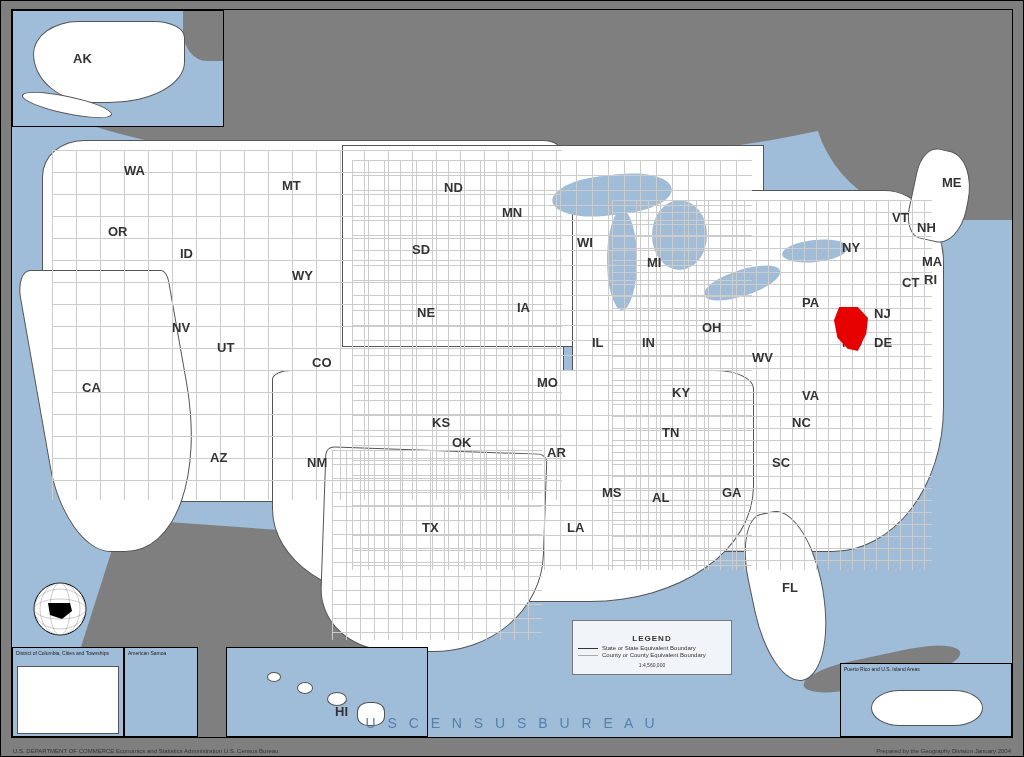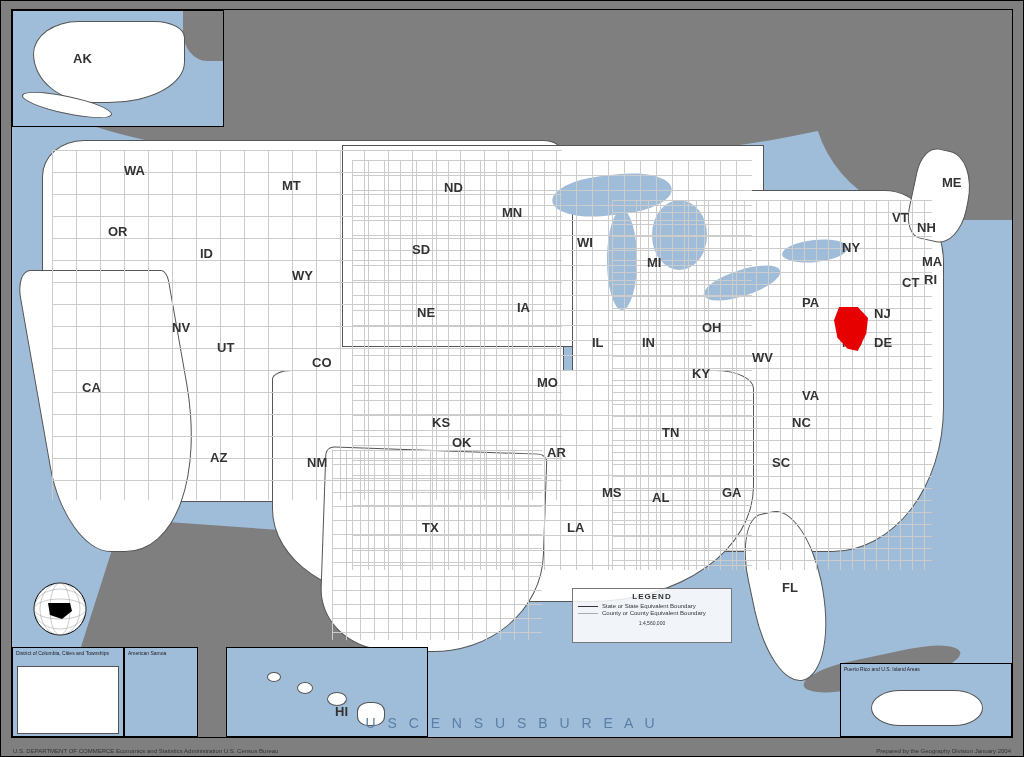--- a/index.html
+++ b/index.html
@@ -72,29 +72,29 @@
     pointer-events: none;
   }
   .highlight {
     position: absolute;
     background: #e60000;
     z-index: 26;
   }
   .legend {
     position: absolute;
     left: 560px;
-    top: 578px;
+    top: 610px;
     width: 160px;
     height: 55px;
     border: 1px solid #777;
     background: rgba(255,255,255,0.85);
     font-family: Arial, sans-serif;
     font-size: 6px;
     color:#333;
-    padding: 3px 5px;
+    padding: 13px 5px;
     box-sizing: border-box;
     z-index: 30;
   }
   .legend .lg-title { font-weight:bold; font-size:8px; text-align:center; margin-bottom:2px; letter-spacing:1px;}
   .legend .lg-row { display:flex; align-items:center; gap:4px; margin:1px 0;}
   .legend .lg-line { width:20px; border-top:1px solid #333; }
   .legend .lg-line.thin { border-top:1px solid #aaa; }
   .legend .lg-scale { margin-top:4px; font-size:5px; text-align:center;}
   .branding {
     position: absolute;
@@ -162,21 +162,21 @@
     <div class="county-grid" style="left:600px; top:190px; width:320px; height:370px; background-size:12px 12px;"></div>
     <div class="county-grid" style="left:320px; top:440px; width:210px; height:190px; background-size:14px 14px;"></div>
 
     <div class="highlight" style="left:822px; top:297px; width:34px; height:44px; clip-path:polygon(15% 0,70% 0,100% 25%,95% 60%,70% 100%,40% 95%,10% 70%,0 30%);"></div>
 
     <div id="state-labels">
         <div class="state-label" style="left: 112px; top: 153px;">WA</div>
         <div class="state-label" style="left: 96px; top: 214px;">OR</div>
         <div class="state-label" style="left: 70px; top: 370px;">CA</div>
         <div class="state-label" style="left: 120px; top: 310px; padding-left: 40px;">NV</div>
-        <div class="state-label" style="left: 188px; top: 236px;">ID</div>
+        <div class="state-label" style="left: 168px; top: 236px;">ID</div>
         <div class="state-label" style="left: 270px; top: 168px;">MT</div>
         <div class="state-label" style="left: 280px; top: 258px;">WY</div>
         <div class="state-label" style="left: 205px; top: 330px;">UT</div>
         <div class="state-label" style="left: 300px; top: 345px;">CO</div>
         <div class="state-label" style="left: 198px; top: 440px;">AZ</div>
         <div class="state-label" style="left: 295px; top: 445px;">NM</div>
         <div class="state-label" style="left: 400px; top: 170px; padding-left: 32px;">ND</div>
         <div class="state-label" style="left: 400px; top: 232px;">SD</div>
         <div class="state-label" style="left: 405px; top: 295px;">NE</div>
         <div class="state-label" style="left: 420px; top: 360px; margin-top: 45px;">KS</div>
@@ -185,21 +185,21 @@
         <div class="state-label" style="left: 490px; top: 195px;">MN</div>
         <div class="state-label" style="left: 505px; top: 290px;">IA</div>
         <div class="state-label" style="left: 525px; top: 365px;">MO</div>
         <div class="state-label" style="left: 535px; top: 435px;">AR</div>
         <div class="state-label" style="left: 555px; top: 510px;">LA</div>
         <div class="state-label" style="left: 565px; top: 225px;">WI</div>
         <div class="state-label" style="left: 580px; top: 325px;">IL</div>
         <div class="state-label" style="left: 590px; top: 475px;">MS</div>
         <div class="state-label" style="left: 635px; top: 245px;">MI</div>
         <div class="state-label" style="left: 630px; top: 325px;">IN</div>
-        <div class="state-label" style="left: 660px; top: 356px; padding-left: 20px;">KY</div>
+        <div class="state-label" style="left: 660px; top: 375px;">KY</div>
         <div class="state-label" style="left: 650px; top: 415px;">TN</div>
         <div class="state-label" style="left: 640px; top: 480px;">AL</div>
         <div class="state-label" style="left: 690px; top: 310px;">OH</div>
         <div class="state-label" style="left: 710px; top: 475px;">GA</div>
         <div class="state-label" style="left: 770px; top: 570px;">FL</div>
         <div class="state-label" style="left: 760px; top: 445px;">SC</div>
         <div class="state-label" style="left: 780px; top: 405px;">NC</div>
         <div class="state-label" style="left: 790px; top: 378px;">VA</div>
         <div class="state-label" style="left: 740px; top: 340px;">WV</div>
         <div class="state-label" style="left: 790px; top: 285px;">PA</div>

